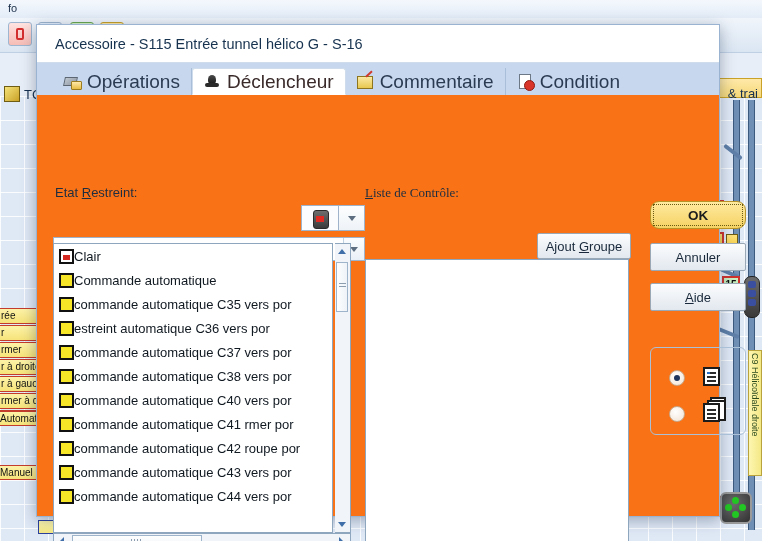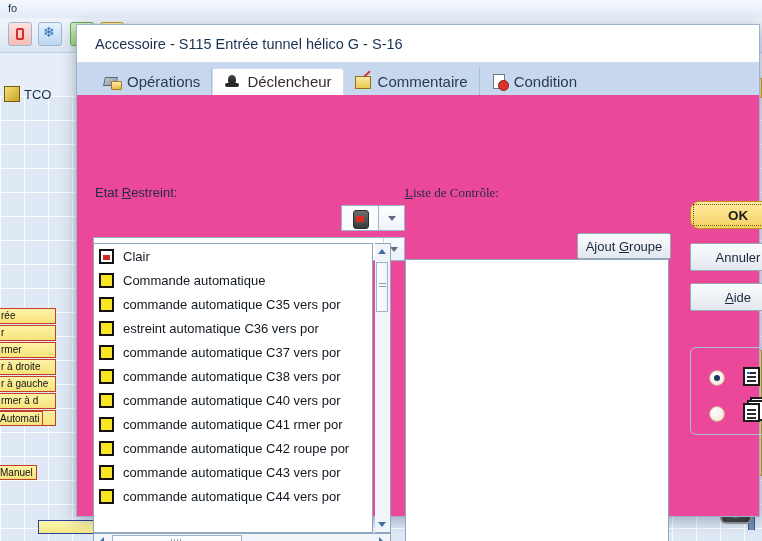--- a/index.html
+++ b/index.html
@@ -97,39 +97,38 @@
   .bigchip{position:absolute;width:28px;height:28px;border-radius:6px;
      background:radial-gradient(circle at 40% 35%,#6d6d6d,#303030);border:2px solid #9a9a9a;}
   .bigchip i{position:absolute;width:7px;height:7px;border-radius:50%;background:#23c723;}
   .vtext{position:absolute;writing-mode:vertical-rl;font-size:9px;color:#2a4a1e;
      background:linear-gradient(to right,#fdf6b0,#f4e886);border:1px solid #b9a33c;
      padding:2px 1px;}
 
   
   #dialog{
     position:absolute;left:36px;top:24px;width:684px;height:493px;
-    background:#ec4899;
+    background:#f97316;
     border:1px solid #9ab3d0;
     box-shadow:0 3px 14px rgba(20,40,70,.35);
     box-sizing:border-box;
-    margin-left:40px;
   }
   .titlebar{
     height:38px;background:#ffffff;border-bottom:1px solid #cfdceb;
     display:flex;align-items:center;padding-left:18px;box-sizing:border-box;
   }
   .titlebar .t{font-size:14.5px;color:#16324f;}
 
   .tabstrip{
     height:32px;background:#c7d8ee;display:flex;align-items:flex-end;
     padding-left:16px;box-sizing:border-box;
   }
   .tab{
     height:27px;display:flex;align-items:center;gap:6px;padding:0 11px;
-    font-size:15px;color:#2a3b52;cursor:default;position:relative;
+    font-size:19px;color:#2a3b52;cursor:default;position:relative;
     border-right:1px solid #a9bfd9;box-sizing:border-box;
   }
   .tab:last-child{border-right:none;}
   .tab.active{
     background:#ffffff;border:1px solid #cfdceb;border-bottom:1px solid #ffffff;
     border-radius:3px 3px 0 0;color:#3a2a2a;
   }
   .tab .ti{width:17px;height:15px;display:inline-block;position:relative;flex:none;}
 
   
@@ -177,21 +176,21 @@
     position:absolute;left:16px;top:142px;width:312px;height:24px;
     background:#fff;border:1px solid #9fb4cb;box-sizing:border-box;
     font-size:13px;color:#18283a;padding:3px 0 0 7px;
   }
   .combo .cbtn{position:absolute;right:0;top:0;width:20px;height:22px;
      background:linear-gradient(to bottom,#fbfdfe,#e9f0f7);border-left:1px solid #c3d2e1;}
   .lbwrap{
     position:absolute;left:16px;top:148px;width:280px;height:290px;
     background:#fff;border:1px solid #8fa6bf;box-sizing:border-box;overflow:hidden;
   }
-  .lbrow{height:24px;display:flex;align-items:center;gap:9px;padding-left:5px;
+  .lbrow{height:24px;display:flex;align-items:center;gap:0;padding-left:5px;
      font-size:13px;color:#101820;white-space:nowrap;box-sizing:border-box;}
   .sw{width:15px;height:15px;flex:none;background:#f7e527;border:2px solid #111;box-sizing:border-box;}
   .sw.red{background:#fff;border:2px solid #111;position:relative;}
   .sw.red::after{content:"";position:absolute;left:2px;top:4px;right:2px;height:5px;background:#d2281f;}
 
   .vscroll{
     position:absolute;left:298px;top:148px;width:16px;height:290px;
     background:#f1f5f9;border:1px solid #8fa6bf;border-left:none;box-sizing:border-box;
   }
   .vs-up,.vs-dn{position:absolute;left:0;width:14px;height:15px;}

